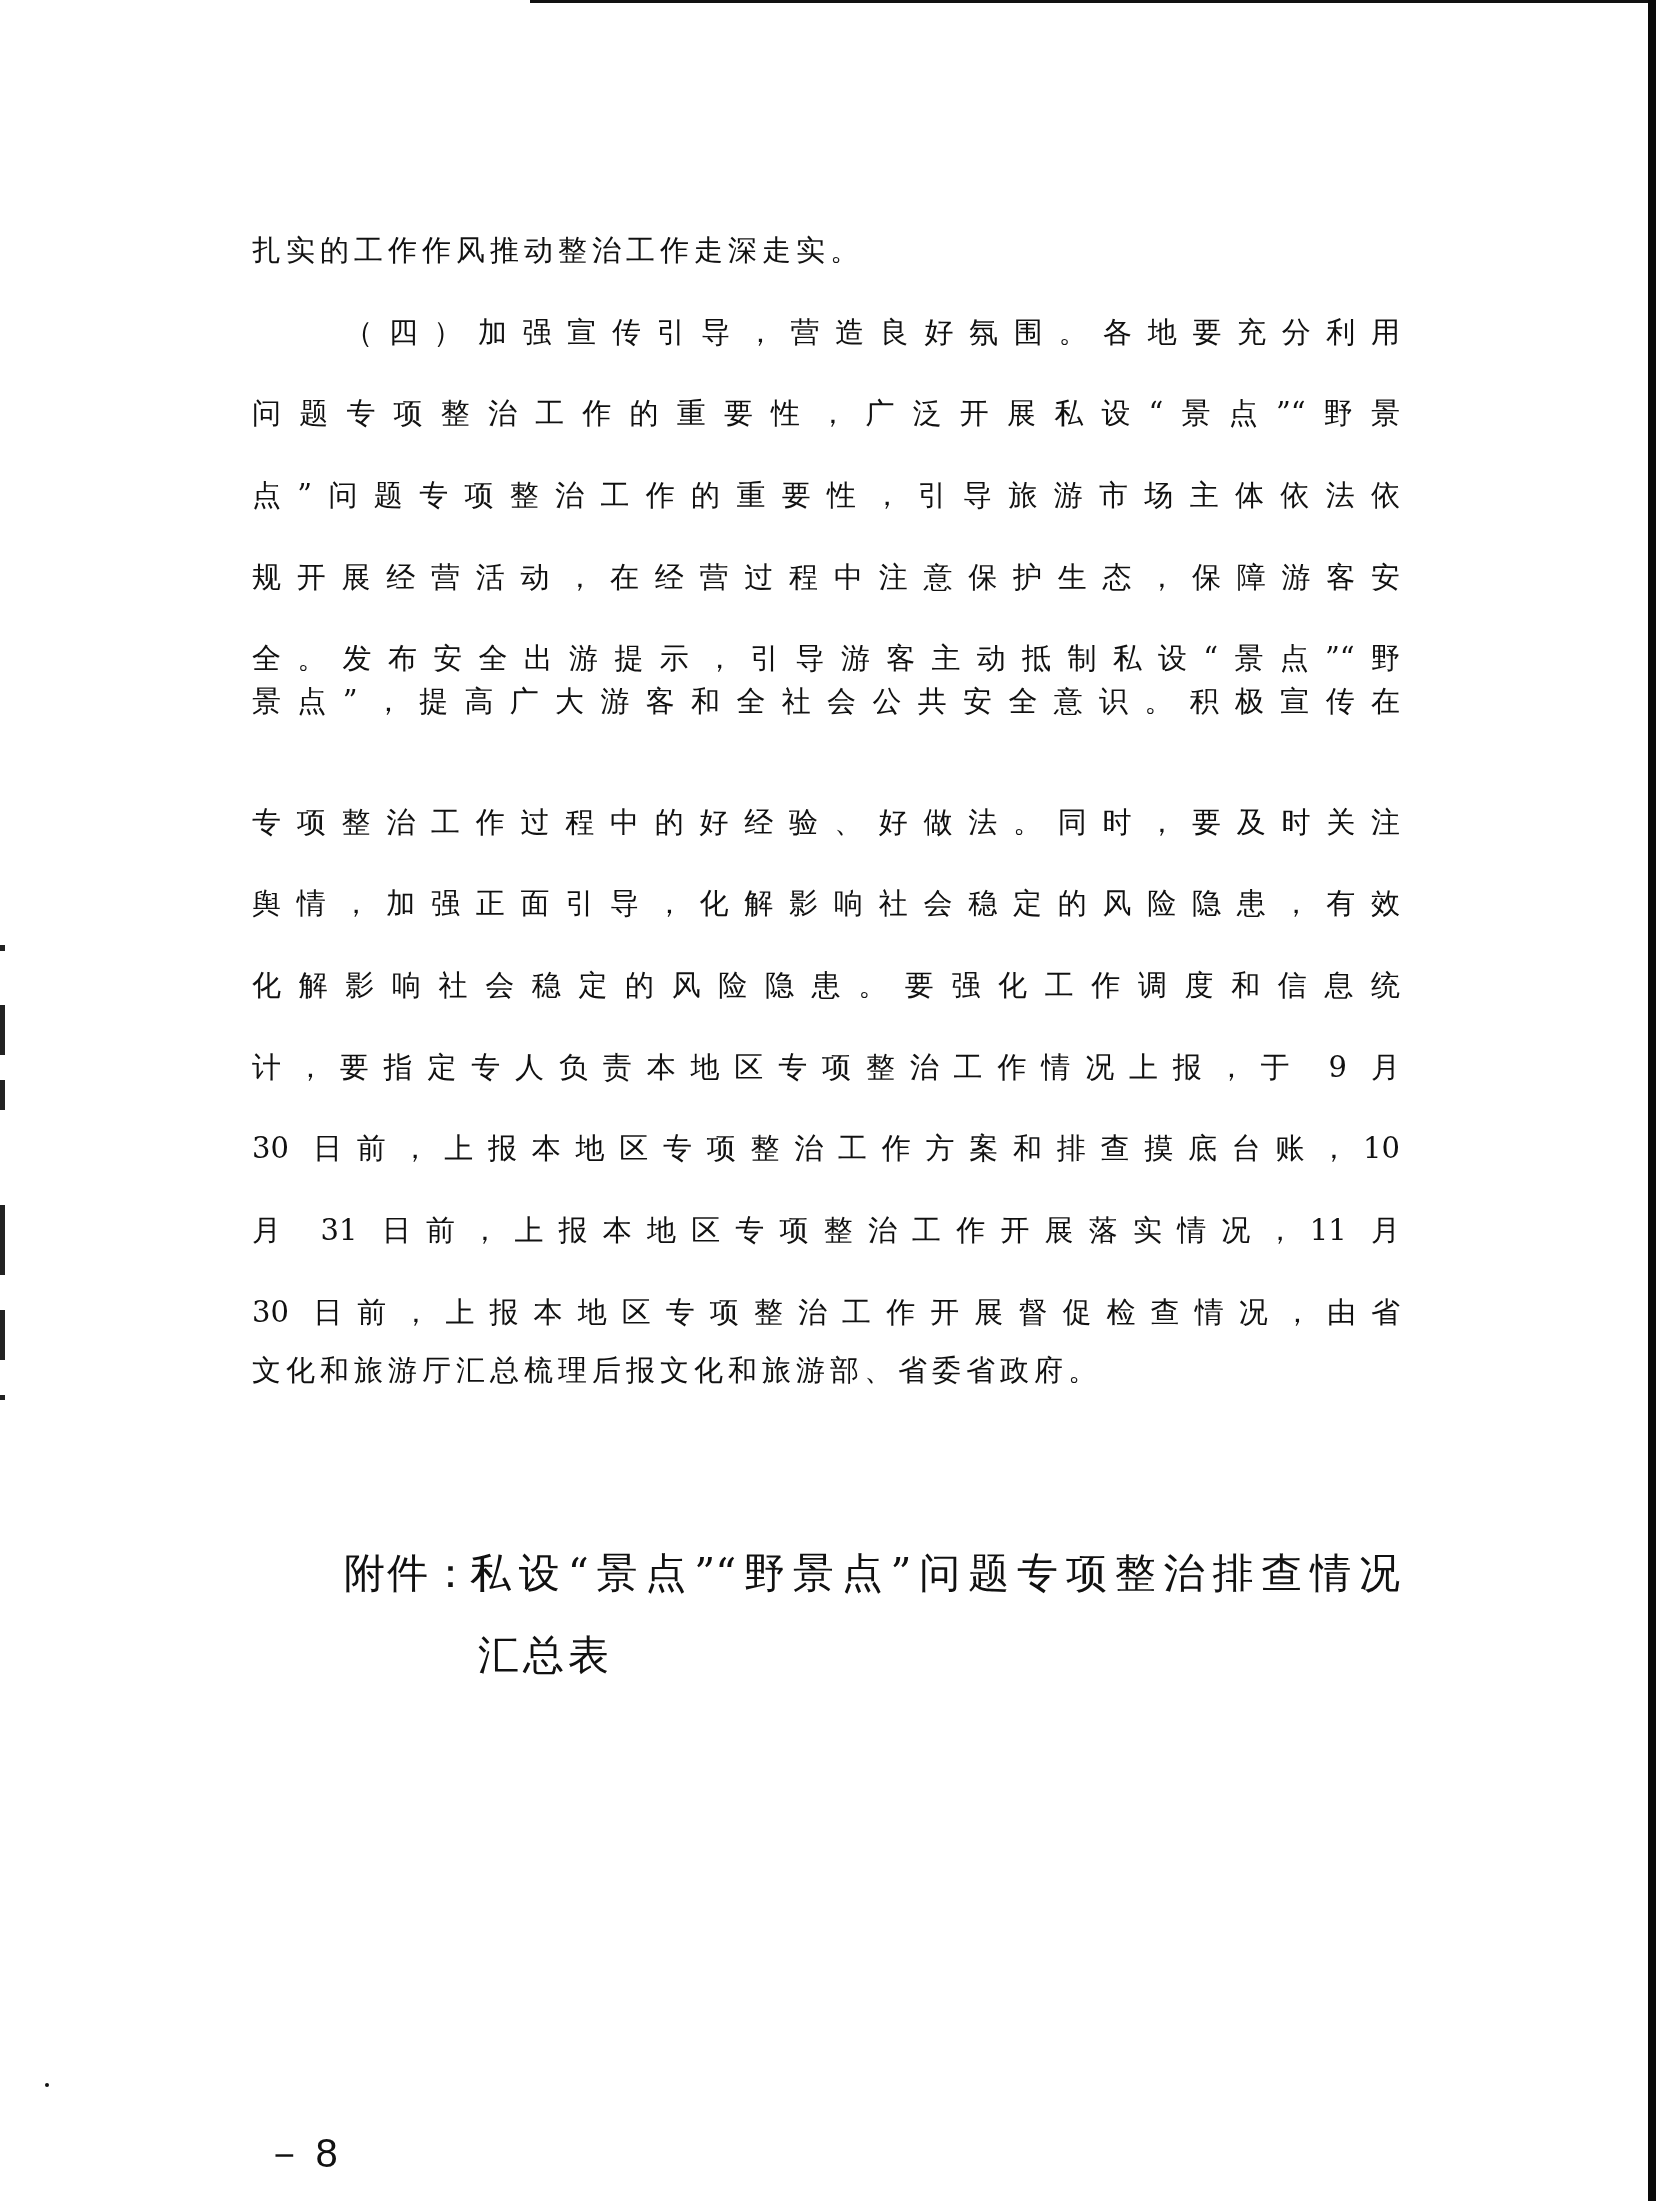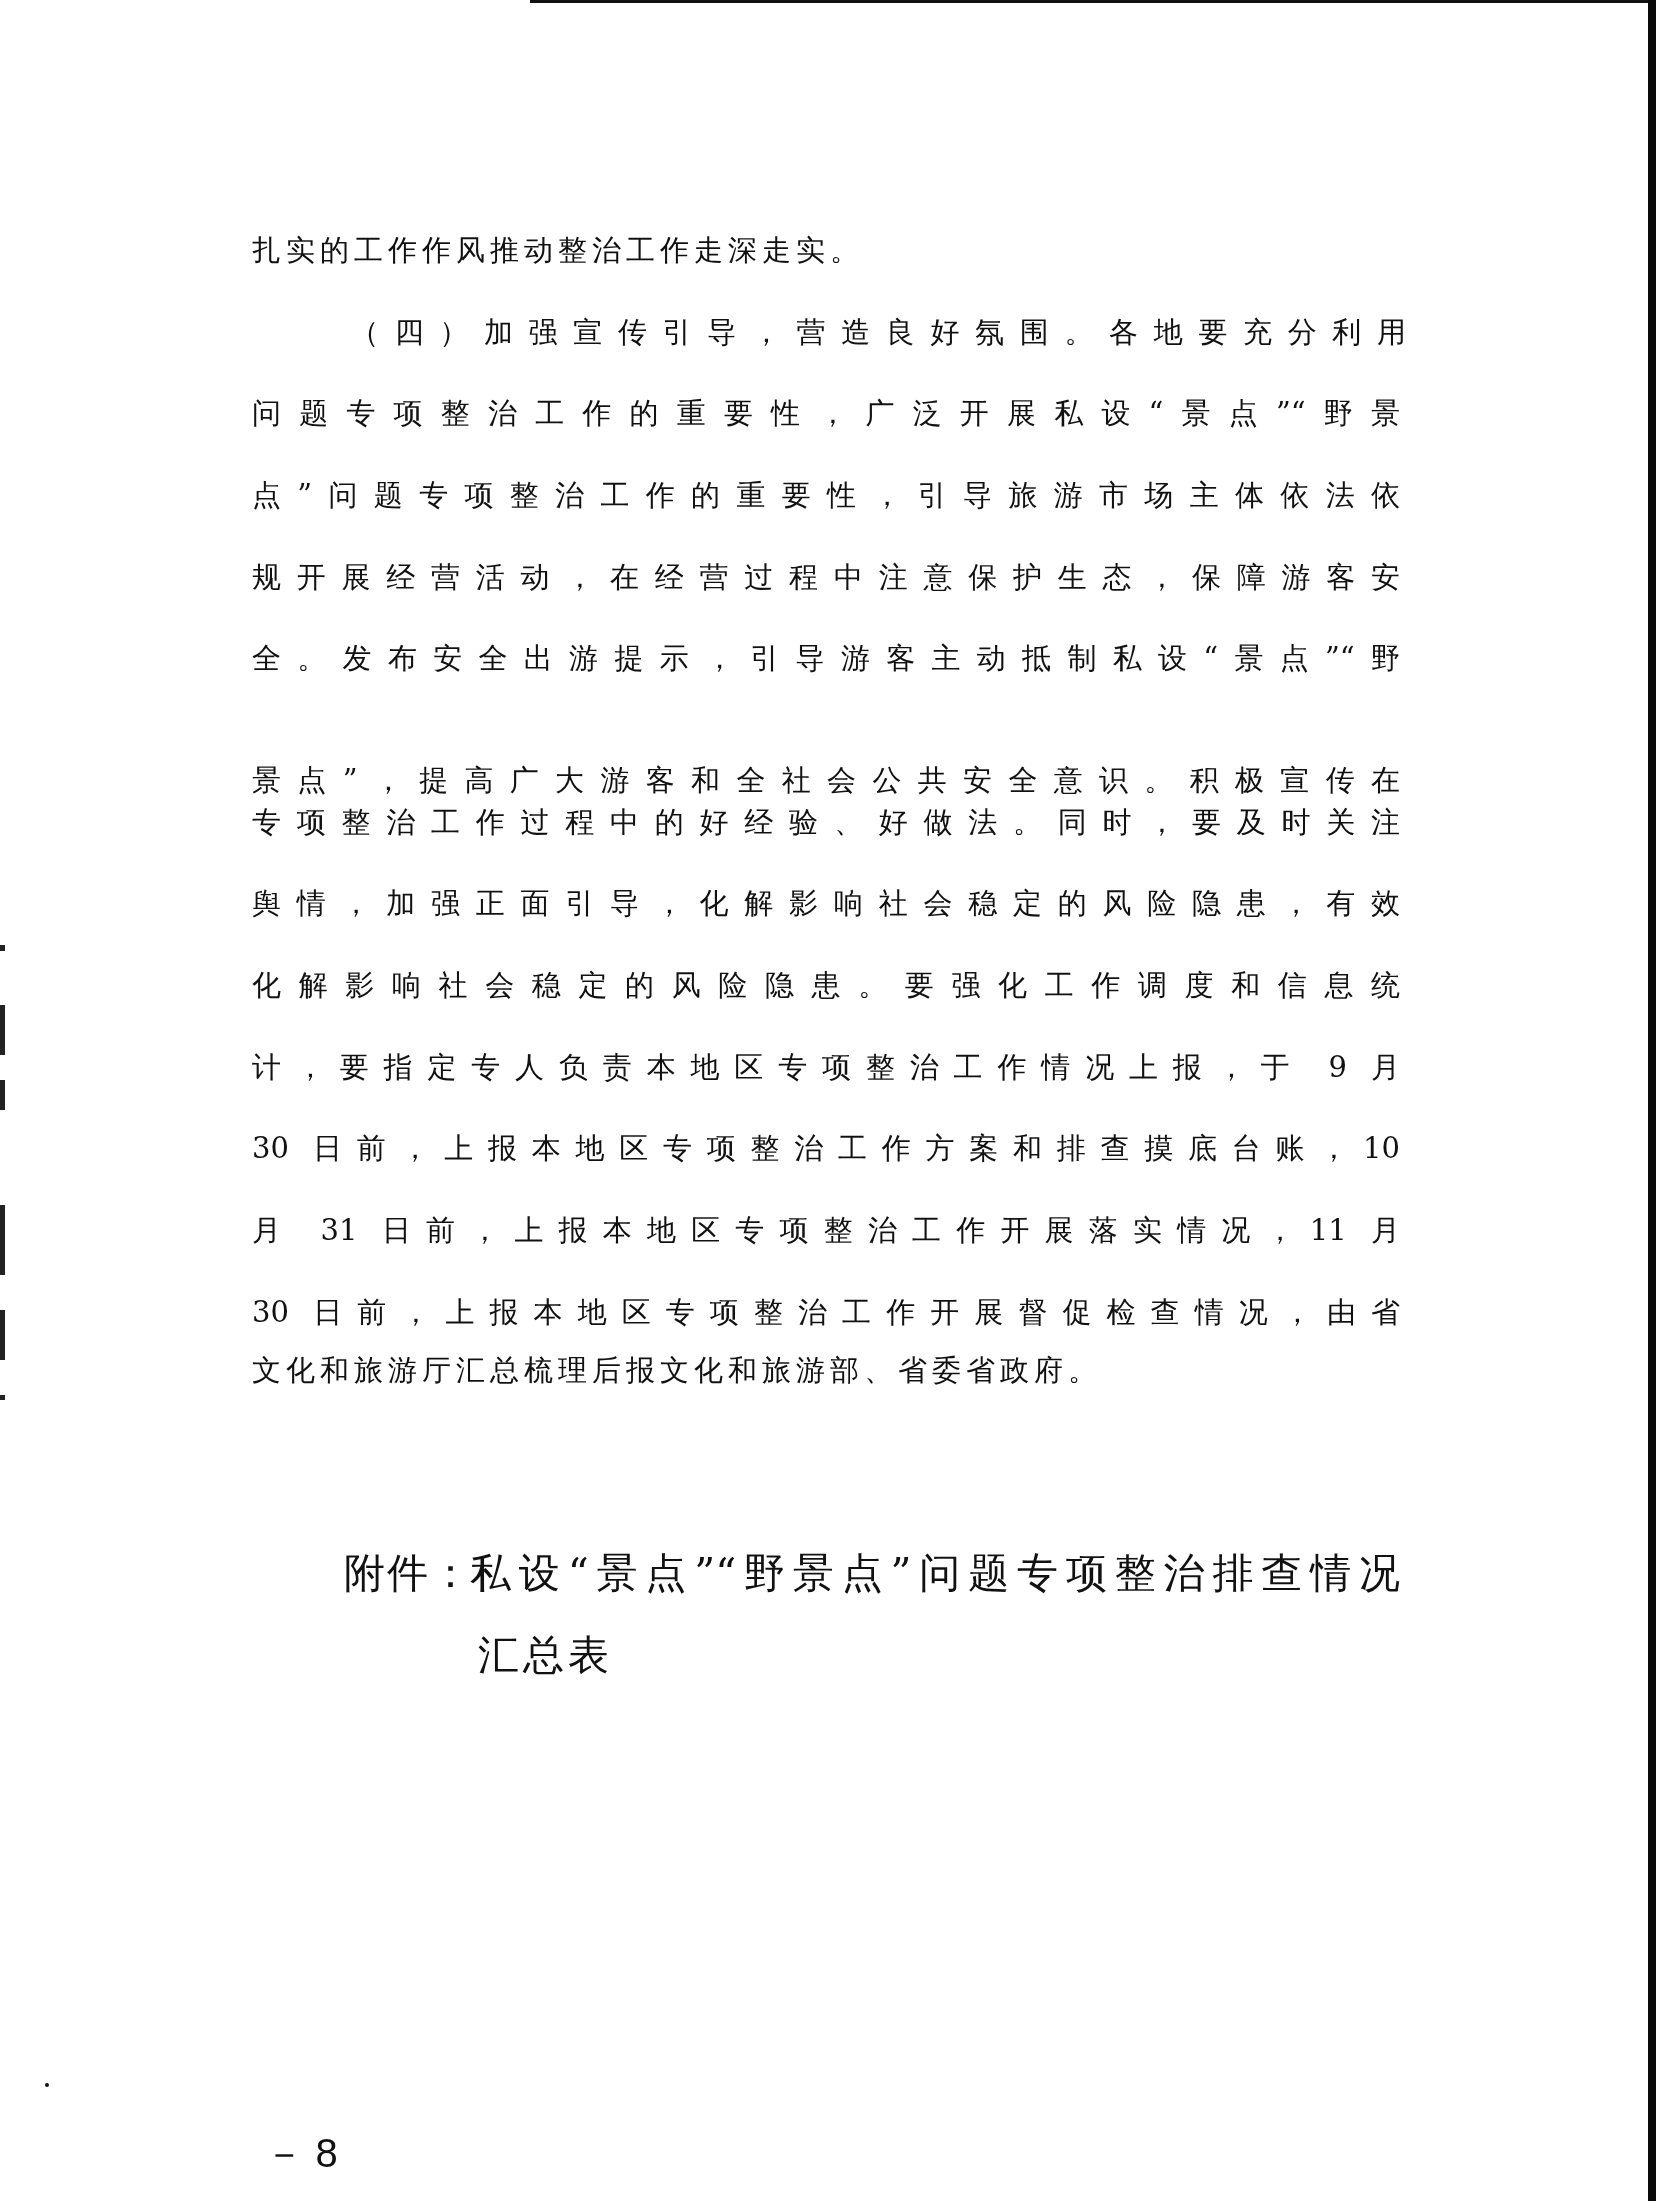--- a/index.html
+++ b/index.html
@@ -4,21 +4,21 @@
 <style>
   html,body{margin:0;padding:0;background:#ffffff;}
   body{width:1656px;height:2201px;position:relative;overflow:hidden;
        font-family:"DejaVu Serif","Liberation Serif",serif;color:#111;}
   .topline{position:absolute;left:530px;top:0;width:1126px;height:3px;background:#111;}
   .rightborder{position:absolute;left:1648px;top:0;width:8px;height:2201px;background:#0a0a0a;}
   .edge-mark{position:absolute;left:0;width:5px;background:#222;}
   .line{position:absolute;left:252px;width:1148px;height:60px;line-height:60px;
         font-size:29px;white-space:nowrap;text-align:justify;text-align-last:justify;}
   .line.short{text-align-last:left;letter-spacing:5px;}
-  .line.indent{left:344px;width:1056px;margin-left:6px;}
+  .line.indent{left:344px;width:1056px;}
   .attach{position:absolute;font-size:41px;line-height:60px;height:60px;white-space:nowrap;text-align:center;}
   .pagenum{position:absolute;left:253px;top:2128px;width:96px;text-align:center;
            font-size:40px;line-height:50px;font-family:"Liberation Sans",sans-serif;}
   .dot{position:absolute;left:45px;top:2083px;width:4px;height:4px;border-radius:2px;background:#111;}
 </style>
 </head>
 <body>
 
 <div class="topline"></div>
 <div class="rightborder"></div>
@@ -29,21 +29,21 @@
 <div class="edge-mark" style="top:1310px;height:50px"></div>
 <div class="edge-mark" style="top:1395px;height:5px"></div>
 
 <div>
   <div class="line short" style="top:220px">扎实的工作作风推动整治工作走深走实。</div>
   <div class="line indent" style="top:302px">（四）加强宣传引导，营造良好氛围。各地要充分利用</div>
   <div class="line" style="top:383px">问题专项整治工作的重要性，广泛开展私设“景点”“野景</div>
   <div class="line" style="top:465px">点”问题专项整治工作的重要性，引导旅游市场主体依法依</div>
   <div class="line" style="top:547px">规开展经营活动，在经营过程中注意保护生态，保障游客安</div>
   <div class="line" style="top:628px">全。发布安全出游提示，引导游客主动抵制私设“景点”“野</div>
-  <div class="line" style="top:750px">景点”，提高广大游客和全社会公共安全意识。积极宣传在</div>
+  <div class="line" style="top:671px">景点”，提高广大游客和全社会公共安全意识。积极宣传在</div>
   <div class="line" style="top:792px">专项整治工作过程中的好经验、好做法。同时，要及时关注</div>
   <div class="line" style="top:873px">舆情，加强正面引导，化解影响社会稳定的风险隐患，有效</div>
   <div class="line" style="top:955px">化解影响社会稳定的风险隐患。要强化工作调度和信息统</div>
   <div class="line" style="top:1037px">计，要指定专人负责本地区专项整治工作情况上报，于 9 月</div>
   <div class="line" style="top:1118px">30 日前，上报本地区专项整治工作方案和排查摸底台账，10</div>
   <div class="line" style="top:1200px">月 31 日前，上报本地区专项整治工作开展落实情况，11 月</div>
   <div class="line" style="top:1282px">30 日前，上报本地区专项整治工作开展督促检查情况，由省</div>
   <div class="line short" style="top:1340px">文化和旅游厅汇总梳理后报文化和旅游部、省委省政府。</div>
 </div>
 

